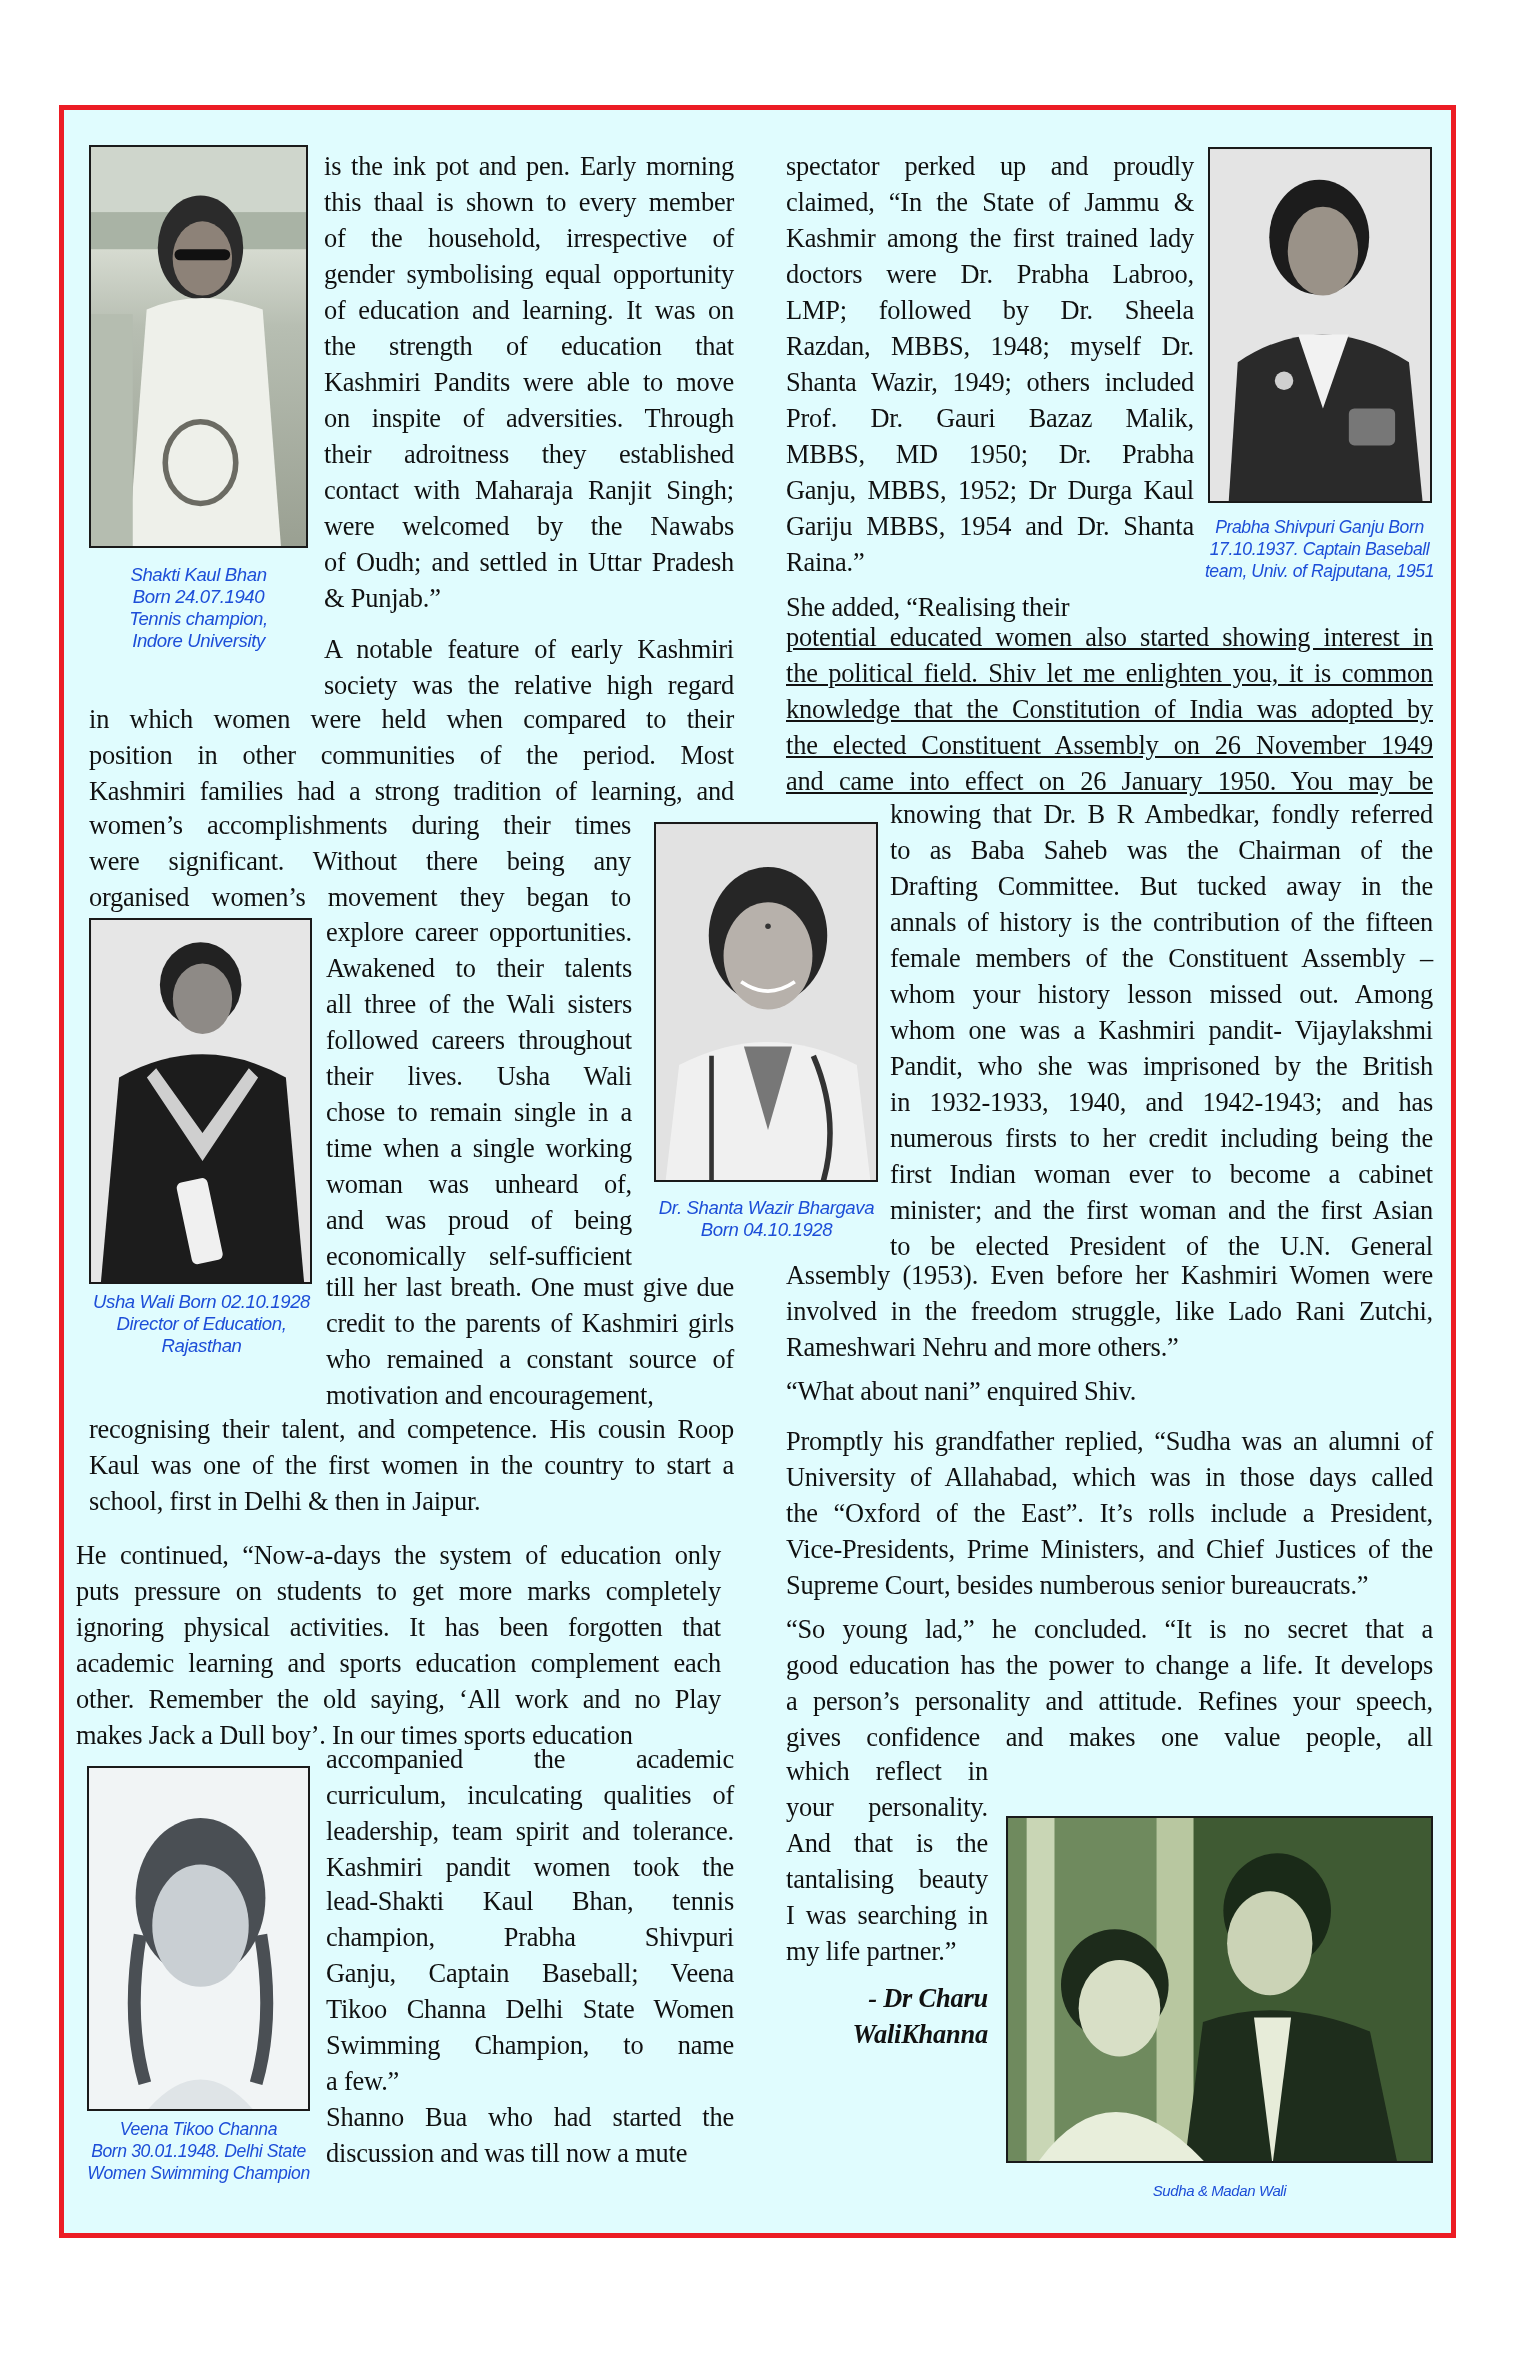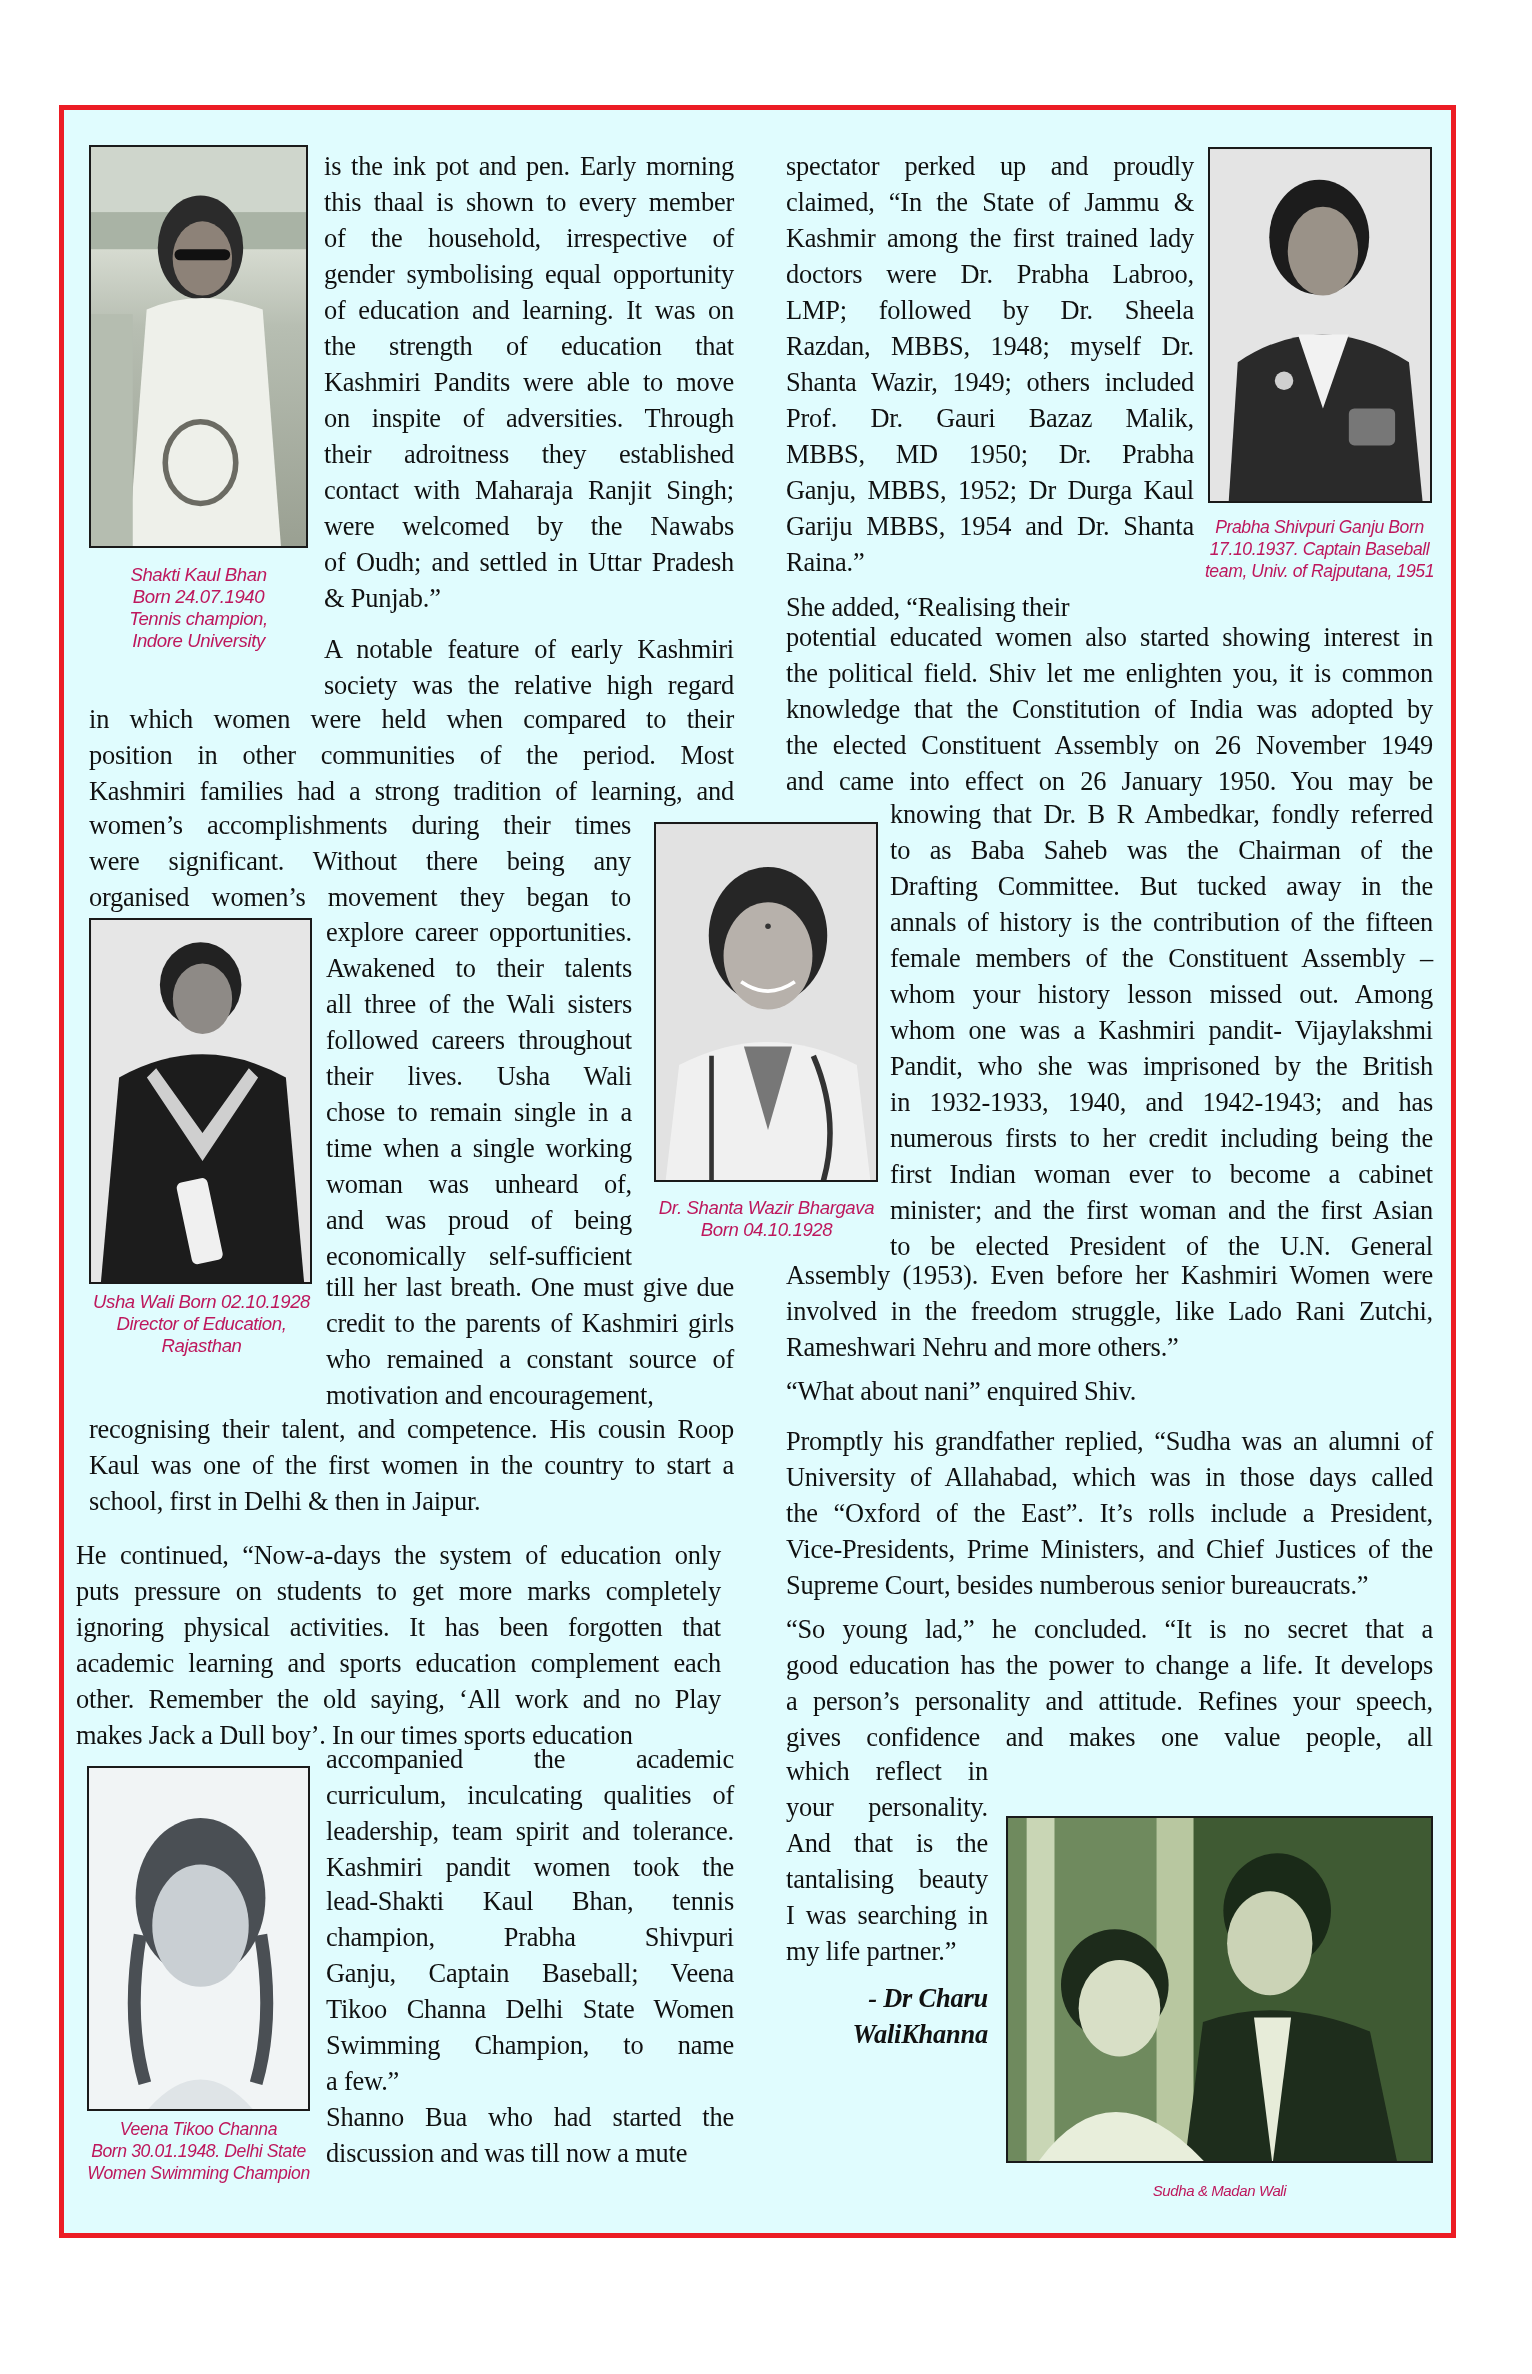--- a/index.html
+++ b/index.html
@@ -17,21 +17,21 @@
       text-align: justify; text-align-last: left; margin: 0;
       font-family: "Liberation Serif", serif; letter-spacing: -0.2px;
     }
     .txt .line { display: block; text-align: justify; text-align-last: justify; white-space: nowrap; }
     .txt .line.last { text-align-last: left; }
     .photo {
       position: absolute; border: 2.8px solid #1a1a1a; box-sizing: border-box; overflow: hidden;
     }
     .caption {
       position: absolute; font-family: "Liberation Sans", sans-serif; font-style: italic;
-      font-size: 18.6px; line-height: 22px; text-align: center; color: #be185d;
+      font-size: 18.6px; line-height: 22px; text-align: center; color: #1d4ed8;
       letter-spacing: -0.4px;
     }
     .bold { font-weight: normal; }
     .sig { font-weight: bold; font-style: italic; text-align: right; }
   </style>
 </head>
 <body>
 
 <div class="frame"></div>
 
@@ -227,21 +227,21 @@
     <span class="line">LMP; followed by Dr. Sheela</span>
     <span class="line">Razdan, MBBS, 1948; myself Dr.</span>
     <span class="line">Shanta Wazir, 1949; others included</span>
     <span class="line">Prof. Dr. Gauri Bazaz Malik,</span>
     <span class="line">MBBS, MD 1950; Dr. Prabha</span>
     <span class="line">Ganju, MBBS, 1952; Dr Durga Kaul</span>
     <span class="line">Gariju MBBS, 1954 and Dr. Shanta</span>
     <span class="line last">Raina.”</span>
     <span class="line last" style="margin-top: 9.3px;">She added, “Realising their</span>
   </div>
-<div class="txt" style="left:786px;top:619px;width:647px;" id="rb2">
+<div class="txt" style="left:786px;top:619px;width:647px;text-decoration:underline;" id="rb2">
     <span class="line">potential educated women also started showing interest in</span>
     <span class="line">the political field. Shiv let me enlighten you, it is common</span>
     <span class="line">knowledge that the Constitution of India was adopted by</span>
     <span class="line">the elected Constituent Assembly on 26 November 1949</span>
     <span class="line">and came into effect on 26 January 1950. You may be</span>
   </div>
 <div class="txt" style="left:890px;top:796px;width:543px;" id="rb3">
     <span class="line">knowing that Dr. B R Ambedkar, fondly referred</span>
     <span class="line">to as Baba Saheb was the Chairman of the</span>
     <span class="line">Drafting Committee. But tucked away in the</span>

